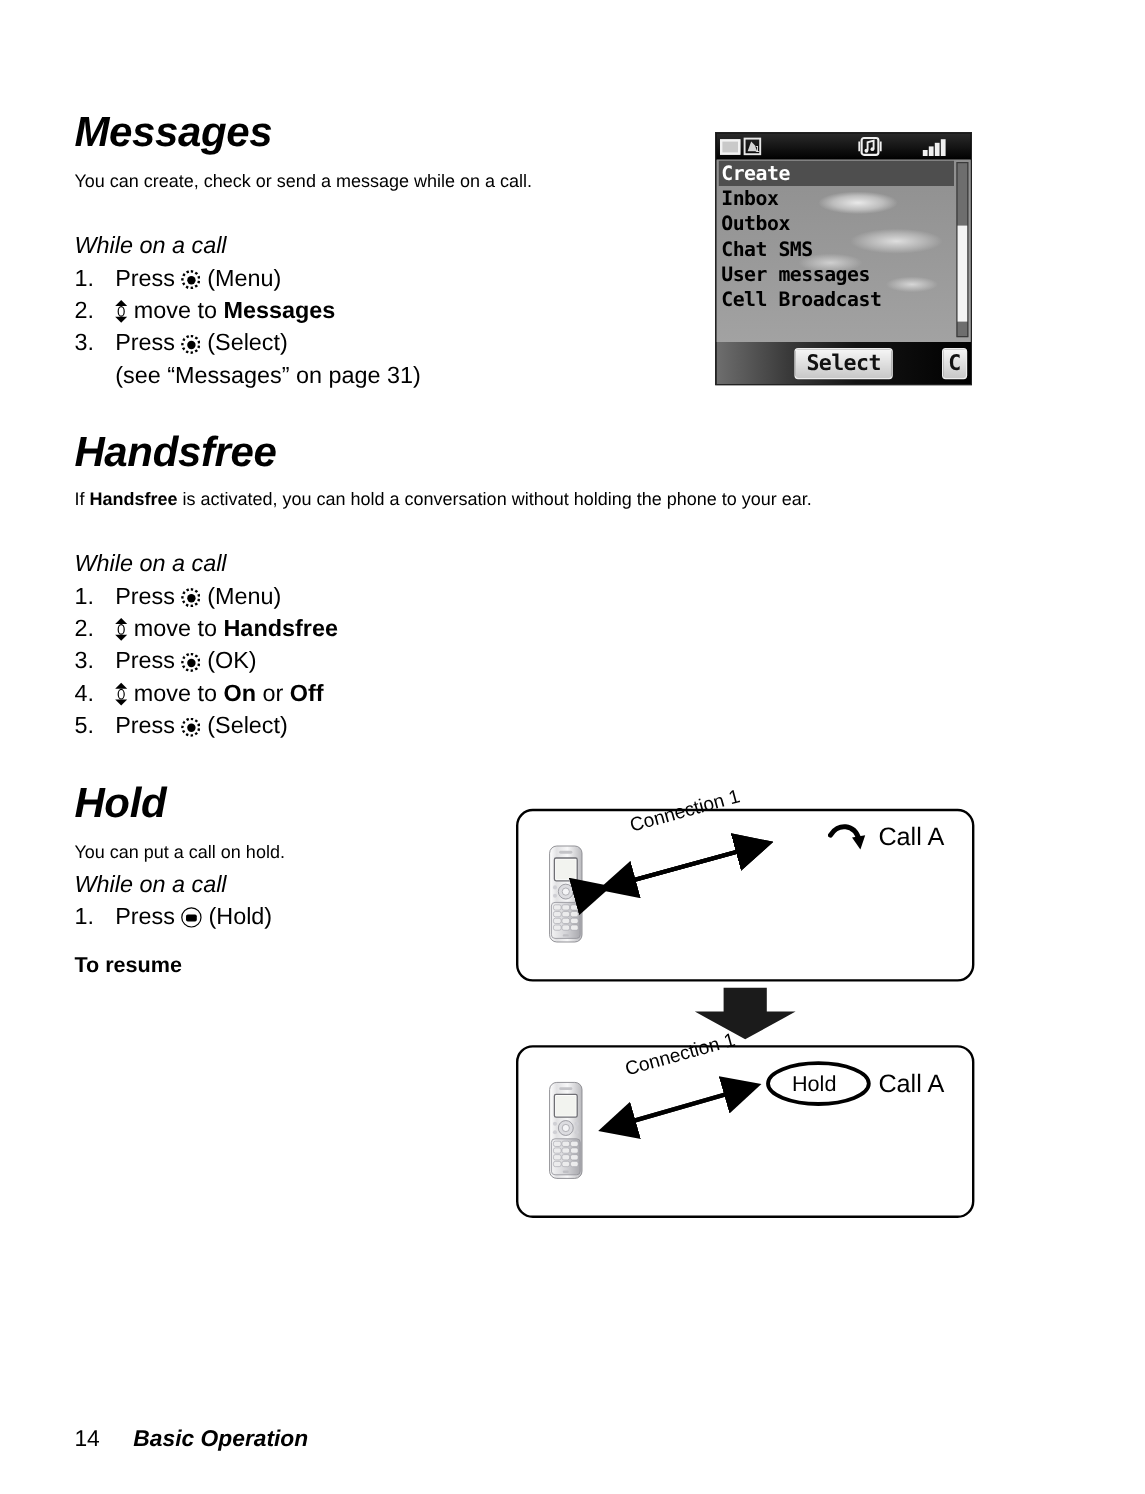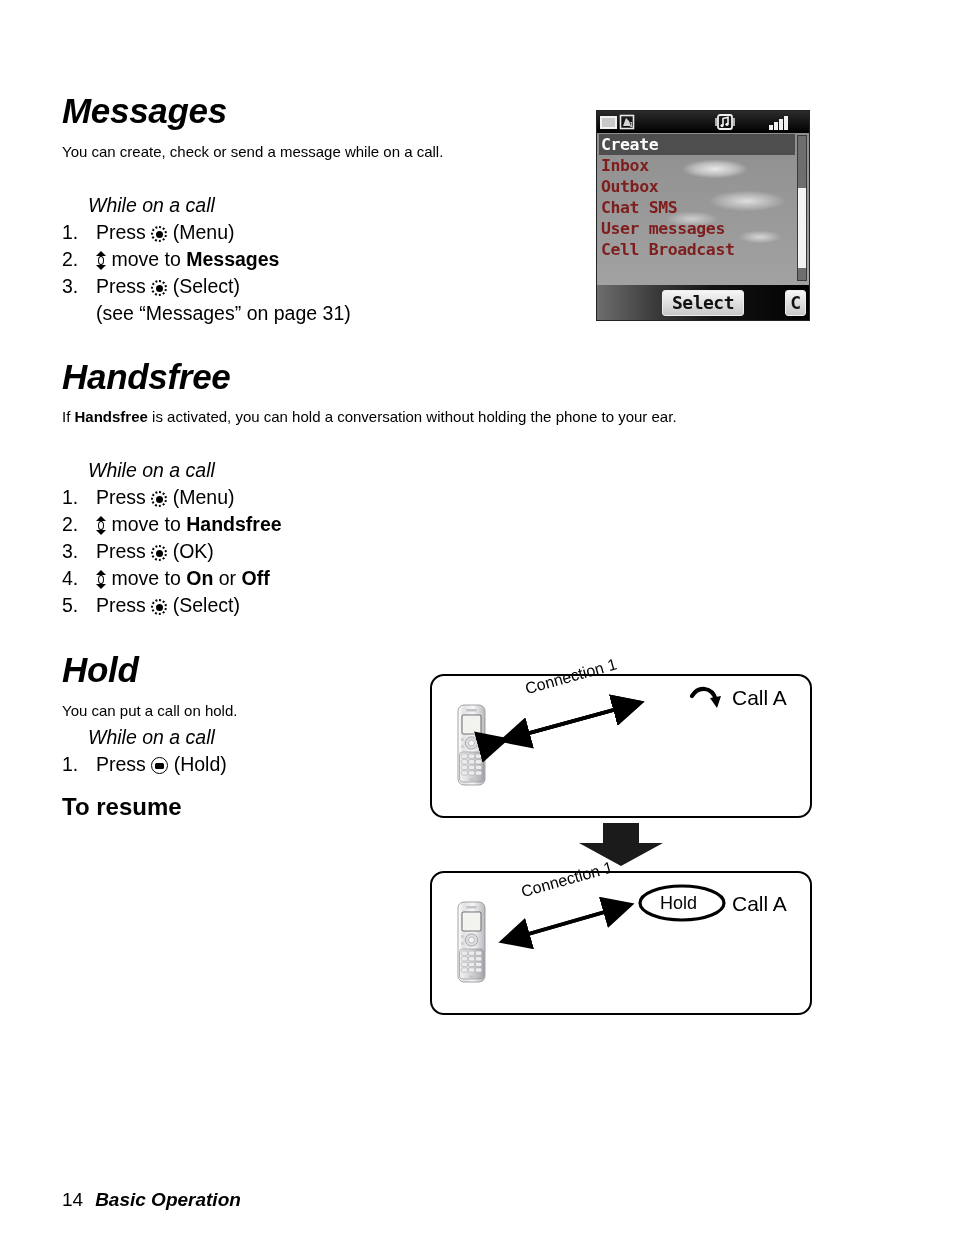--- a/index.html
+++ b/index.html
@@ -23,39 +23,38 @@
     position: absolute;
     font-size: 35px;
     font-weight: bold;
     font-style: italic;
     letter-spacing: -0.3px;
     line-height: 1;
     white-space: nowrap;
   }
   .h2 {
     position: absolute;
-    font-size: 24px;
+    font-size: 18px;
     font-weight: bold;
     line-height: 1;
     white-space: nowrap;
   }
 
   
   .para {
     position: absolute;
     font-size: 15px;
     line-height: 27px;
   }
   .ital {
     position: absolute;
     font-size: 19.5px;
     font-style: italic;
     line-height: 27px;
     white-space: nowrap;
-    margin-left: 26px;
   }
   b { font-weight: bold; }
 
   
   .steps { position: absolute; }
   .step {
     display: block;
     font-size: 19.5px;
     line-height: 27px;
     white-space: nowrap;
@@ -206,21 +205,21 @@
   }
   .ps-items {
     position: relative;
     padding: 1px 0 0 2px;
   }
   .ps-item {
     font-family: "DejaVu Sans Mono", monospace;
     font-size: 16.5px;
     font-weight: bold;
     line-height: 21px;
-    color: #7f1d1d;
+    color: #000000;
     white-space: nowrap;
     letter-spacing: -0.4px;
     padding-left: 2px;
   }
   .ps-item.sel {
     background: #4e4e4e;
     color: #ffffff;
     margin-right: 14px;
   }
   .ps-scroll {
@@ -317,21 +316,21 @@
     position: absolute;
     left: 62px;
     top: 1189px;
     font-size: 19px;
     white-space: nowrap;
   }
   .footer .pg { font-weight: normal; margin-top: 44px; }
   .footer .sec {
     font-weight: bold;
     font-style: italic;
-    margin-left: 12px;
+    margin-left: 28px;
   }
 </style>
 </head>
 <body>
 
 <div class="page">
 
   <div class="h1" style="left:62px; top:93px;">Messages</div>
 
   <div class="para" style="left:62px; top:138px; width:500px;">You can create, check or send a message while on a call.</div>

